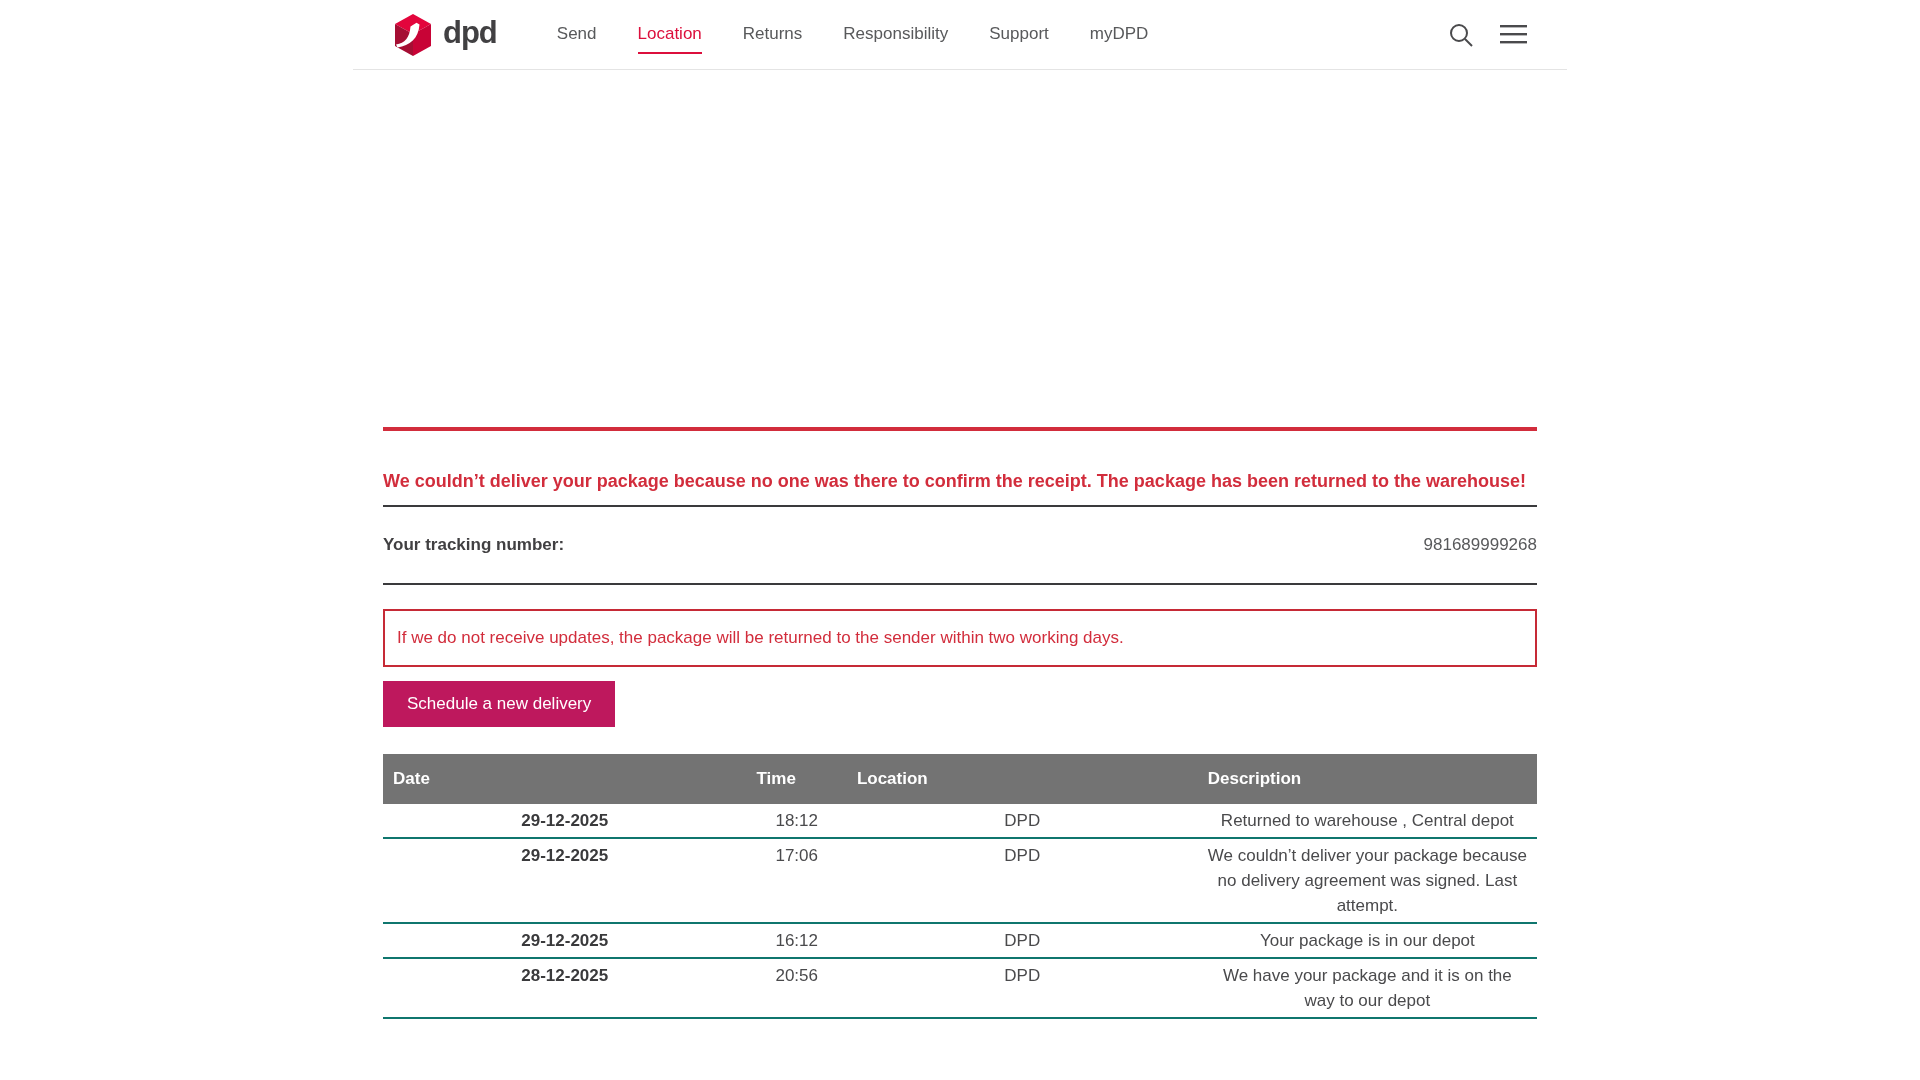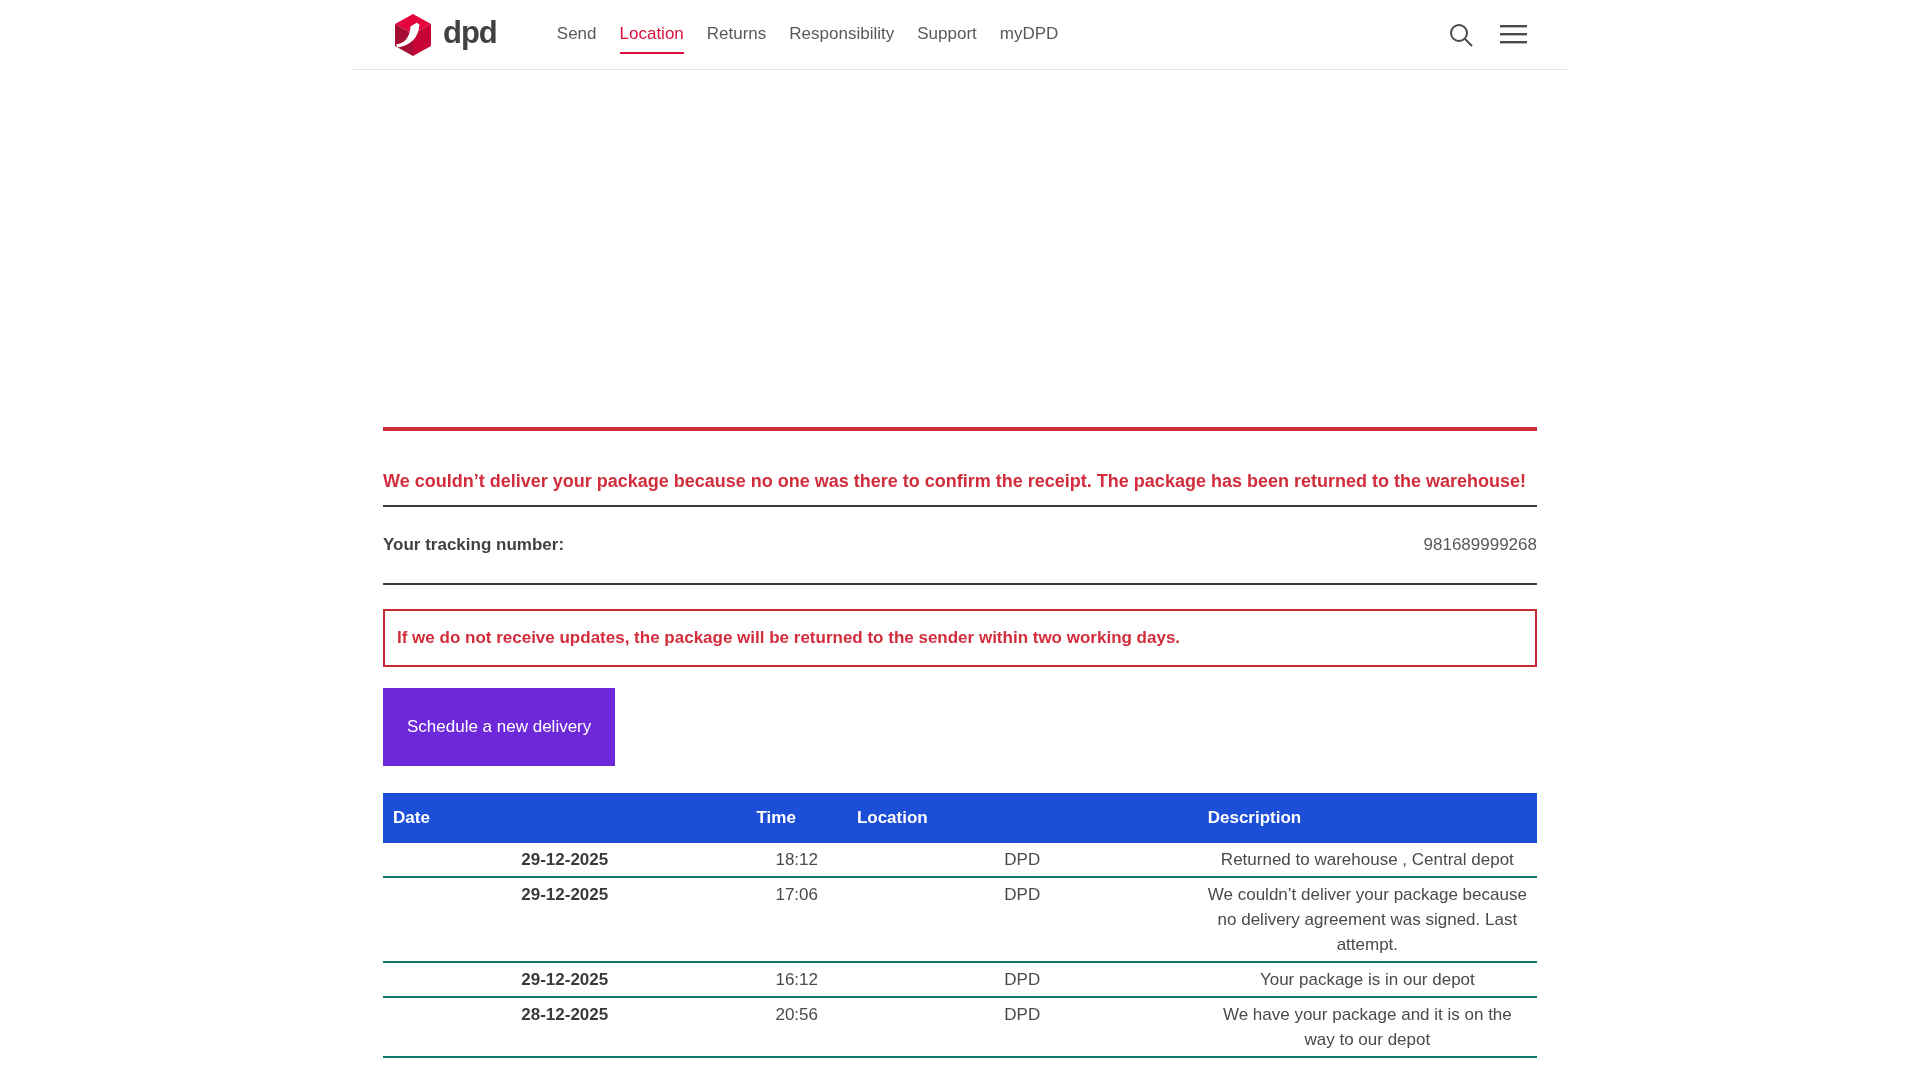--- a/index.html
+++ b/index.html
@@ -29,21 +29,21 @@
     font-weight: 700;
     color: #414042;
     letter-spacing: -1px;
     line-height: 1;
     padding-bottom: 4px;
   }
   nav.main-nav {
     margin-left: 60px;
     display: flex;
     align-items: center;
-    gap: 23px;
+    gap: 41px;
     font-size: 17px;
     color: #58595b;
   }
   .nav-item { cursor: pointer; padding-bottom: 8px; margin-bottom: -8px; border-bottom: 2px solid transparent; }
   .nav-item.active { color: #dc0f3c; border-bottom-color: #dc0f3c; }
   .header-icons { margin-left: auto; display: flex; align-items: center; gap: 26px; }
   .icon-btn { cursor: pointer; display: flex; align-items: center; }
 
   
   main { width: 1154px; margin: 0 auto; padding-top: 357px; }
@@ -75,48 +75,48 @@
     font-size: 17px;
   }
   .tracking-label { font-weight: 700; color: #414042; }
   .tracking-value { color: #58595b; }
 
   .warning-box {
     margin-top: 24px;
     border: 2px solid #c62a36;
     padding: 17px 12px;
     font-size: 17px;
-    font-weight: 700;
+    font-weight: 400;
     color: #d22d3c;
   }
 
   .cta-button {
-    margin-top: 21px;
-    background: #6d28d9;
+    margin-top: 14px;
+    background: #be185d;
     color: #ffffff;
     border: none;
     font-family: inherit;
     font-size: 17px;
-    padding: 29px 24px;
+    padding: 13px 24px;
     cursor: pointer;
     display: inline-block;
   }
 
   table.history {
     margin-top: 27px;
     width: 100%;
     border-collapse: collapse;
     font-size: 17px;
   }
   table.history col.c-date { width: 31.5%; }
   table.history col.c-time { width: 8.7%; }
   table.history col.c-loc  { width: 30.4%; }
   table.history col.c-desc { width: 29.4%; }
   table.history thead th {
-    background: #1d4ed8;
+    background: #737373;
     color: #ffffff;
     text-align: left;
     font-weight: 700;
     padding: 15px 10px;
   }
   table.history tbody td {
     padding: 4px 10px;
     border-bottom: 2px solid #0f766e;
     vertical-align: top;
     line-height: 25px;

